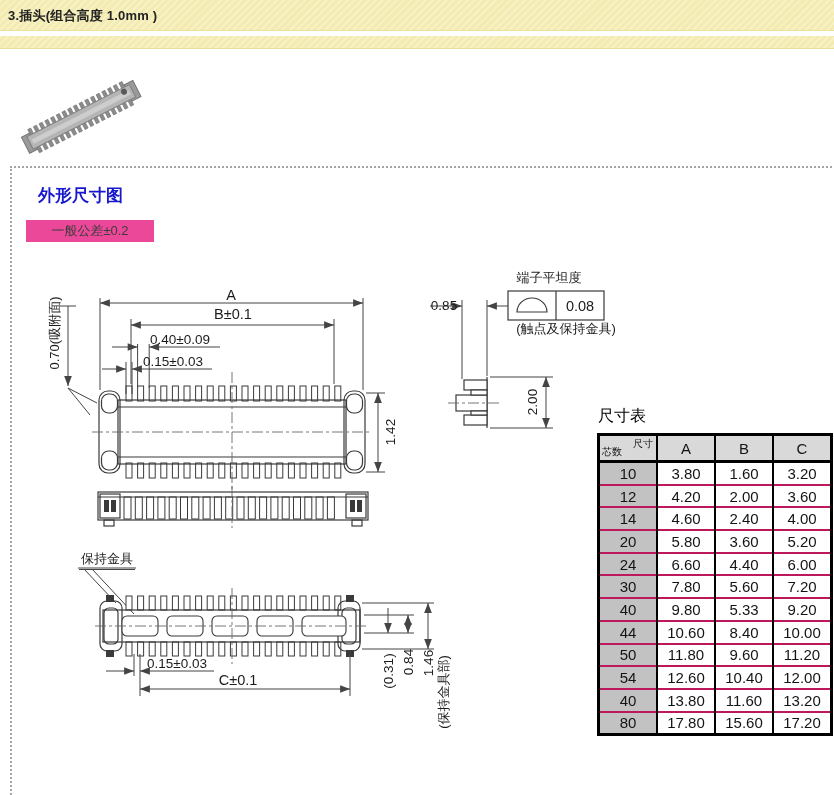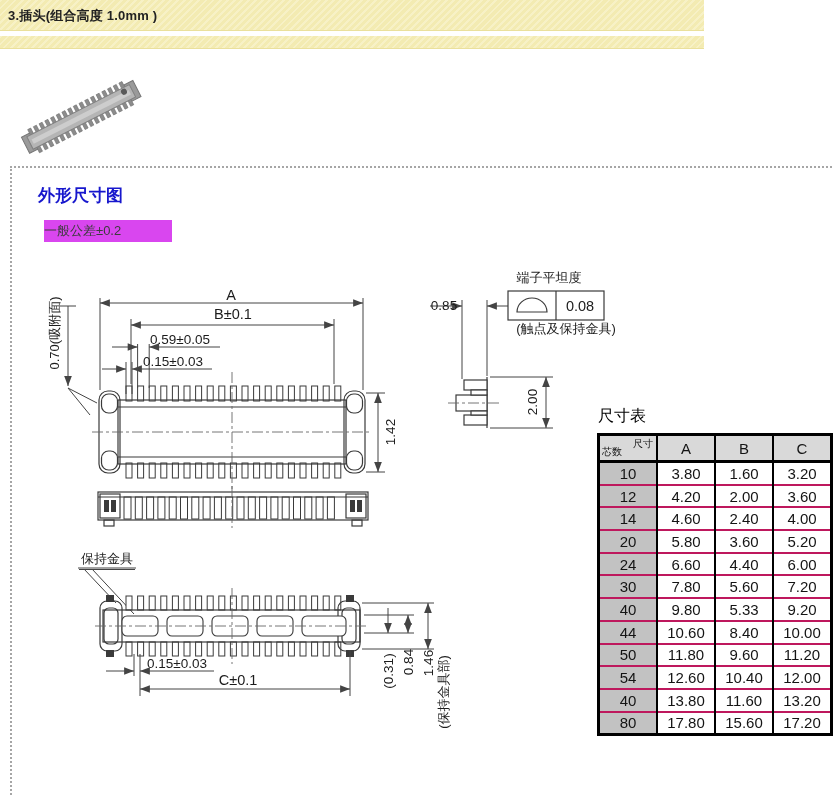--- a/index.html
+++ b/index.html
@@ -2,41 +2,41 @@
 <html><head>
 <meta charset="utf-8">
 <style>
   html,body{margin:0;padding:0;}
   body{
     position:relative;width:834px;height:795px;overflow:hidden;
     background:#ffffff;font-family:"Liberation Sans",sans-serif;
   }
   
   .ybar{
-    position:absolute;left:0;width:704px;
+    position:absolute;left:0;width:834px;
     background:repeating-linear-gradient(135deg,#f7f1c6 0 2px,#f3ebb2 2px 5px);
     border-bottom:1px solid #eae09c;
   }
   #bar1{top:0;height:30px;}
   #bar2{top:36px;height:12px;}
   #bar1 .btxt{
     position:absolute;left:8px;top:7px;font-size:13px;font-weight:bold;color:#222;
     letter-spacing:0.2px;
   }
   
   .obox{
     position:absolute;left:10px;top:166px;width:830px;height:645px;
     border:2px dotted #a6a6a6;background:#fff;
   }
   .sec-title{
     position:absolute;left:38px;top:184px;font-size:17px;font-weight:bold;color:#1717cd;
   }
   .chip{
-    position:absolute;left:44px;top:220px;width:128px;height:22px;
-    background:#d946ef;color:#3c3c3c;font-size:13px;line-height:22px;text-align:left;
+    position:absolute;left:26px;top:220px;width:128px;height:22px;
+    background:#ec4899;color:#3c3c3c;font-size:13px;line-height:22px;text-align:center;
   }
   svg.art{position:absolute;left:0;top:0;}
   
   .ln{stroke:#3a3a3a;stroke-width:1.2;fill:none;}
   .fw{stroke:#3a3a3a;stroke-width:1.2;fill:#fff;}
   .dim{stroke:#444;stroke-width:1;fill:none;}
   .cl{stroke:#666;stroke-width:0.9;fill:none;stroke-dasharray:11 3 3 3;}
   .teeth rect{stroke:#3a3a3a;stroke-width:1;fill:#fff;}
   #slots rect{stroke:#3a3a3a;stroke-width:1.1;fill:#fff;}
   .dk rect{fill:#3a3a3a;stroke:none;}
@@ -364,21 +364,21 @@
       <line x1="364" y1="633" x2="414" y2="633"></line>
       <line x1="428" y1="603" x2="428" y2="649" marker-start="url(#ma)" marker-end="url(#ma)"></line>
       <line x1="408" y1="615" x2="408" y2="633" marker-start="url(#ma)" marker-end="url(#ma)"></line>
       <line x1="388" y1="608" x2="388" y2="633" marker-end="url(#ma)"></line>
     </g>
   </g>
 </svg>
 
 <span class="lbl big" style="left:231px;top:295px;">A</span>
 <span class="lbl big" style="left:233px;top:314px;text-align:center;">B±0.1</span>
-<span class="lbl" style="left:180px;top:339px;">0.59±0.05</span>
+<span class="lbl" style="left:180px;top:339px;">0.40±0.09</span>
 <span class="lbl" style="left:173px;top:361px;">0.15±0.03</span>
 <span class="lbl rot cjk" style="left:55px;top:333px;">0.70(吸附面)</span>
 <span class="lbl rot" style="left:390px;top:432px;">1.42</span>
 
 <span class="lbl" style="left:444px;top:297px;margin-top:8px;">0.85</span>
 <span class="lbl cjk" style="left:549px;top:278px;">端子平坦度</span>
 <span class="lbl big" style="left:580px;top:306px;">0.08</span>
 <span class="lbl cjk" style="left:566px;top:329px;">(触点及保持金具)</span>
 <span class="lbl rot" style="left:532px;top:402px;">2.00</span>
 

